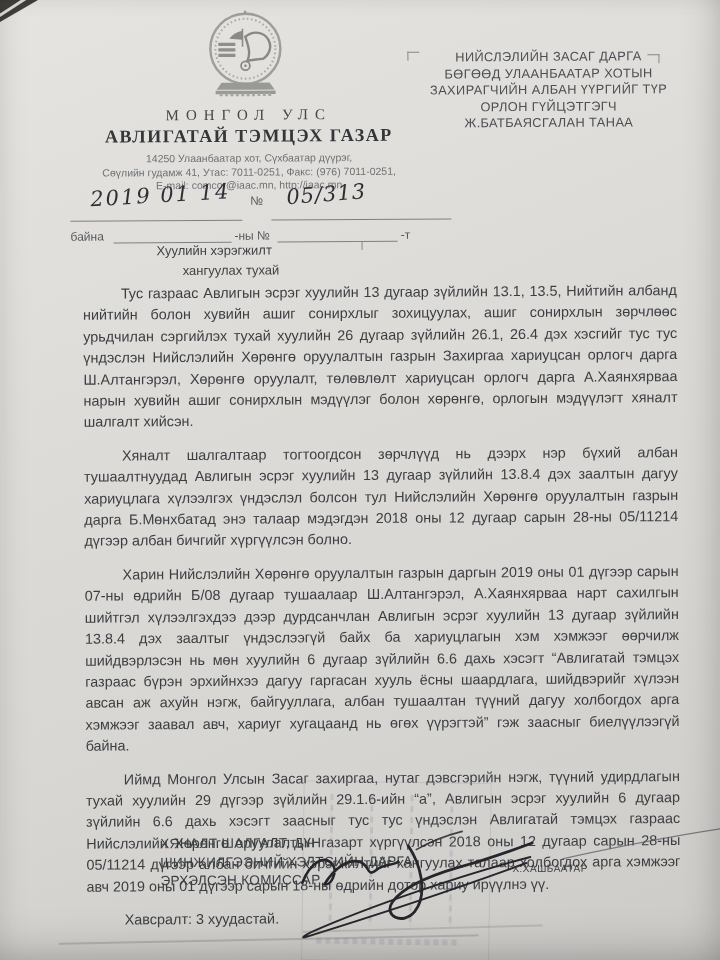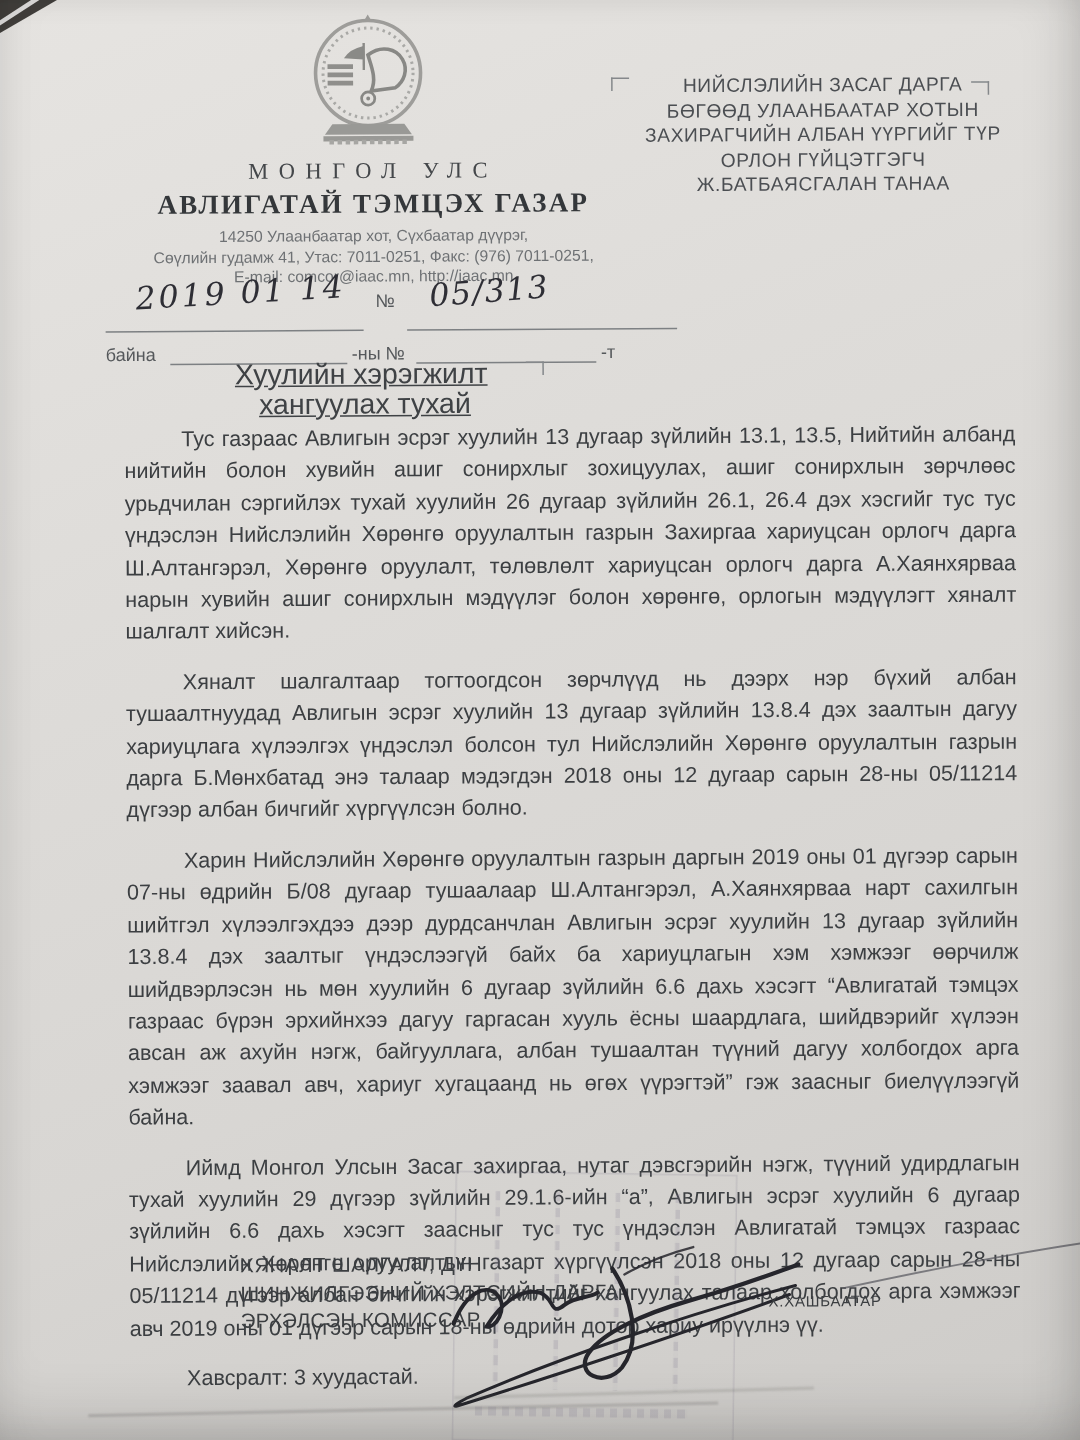--- a/index.html
+++ b/index.html
@@ -43,22 +43,22 @@
 
   
   .addressee{position:absolute;left:408px;top:50px;width:286px;text-align:center;
     font-size:12.8px;line-height:16.5px;color:#4b4e52;letter-spacing:.4px;}
   .cmark{position:absolute;width:11px;height:8px;border-color:#85888b;}
   .cmark.tl{border-left:1.4px solid #85888b;border-top:1.4px solid #85888b;}
   .cmark.tr{border-right:1.4px solid #85888b;border-top:1.4px solid #85888b;}
   .m1{left:410px;top:52px;} .m2{left:650px;top:56px;} .m3{left:352px;top:241px;}
 
   
-  .subject{position:absolute;left:158px;top:240px;font-size:19px;line-height:20px;color:#3f4245;text-decoration:underline;}
-  .subject .l2{margin-left:16px;}
+  .subject{position:absolute;left:158px;top:240px;font-size:13px;line-height:20px;color:#3f4245;}
+  .subject .l2{margin-left:26px;}
 
   
   .main{position:absolute;left:84px;top:282px;width:594px;font-size:14.4px;line-height:21.4px;
     text-align:justify;color:#3c3f42;}
   .main p{margin:0 0 12px 0;text-indent:38px;}
   .attach{text-align:left;}
 
   
   .sig{position:absolute;left:158px;top:834px;width:540px;}
   .sig-titles{font-size:13.6px;line-height:18.5px;color:#3b3e41;letter-spacing:.3px;}

